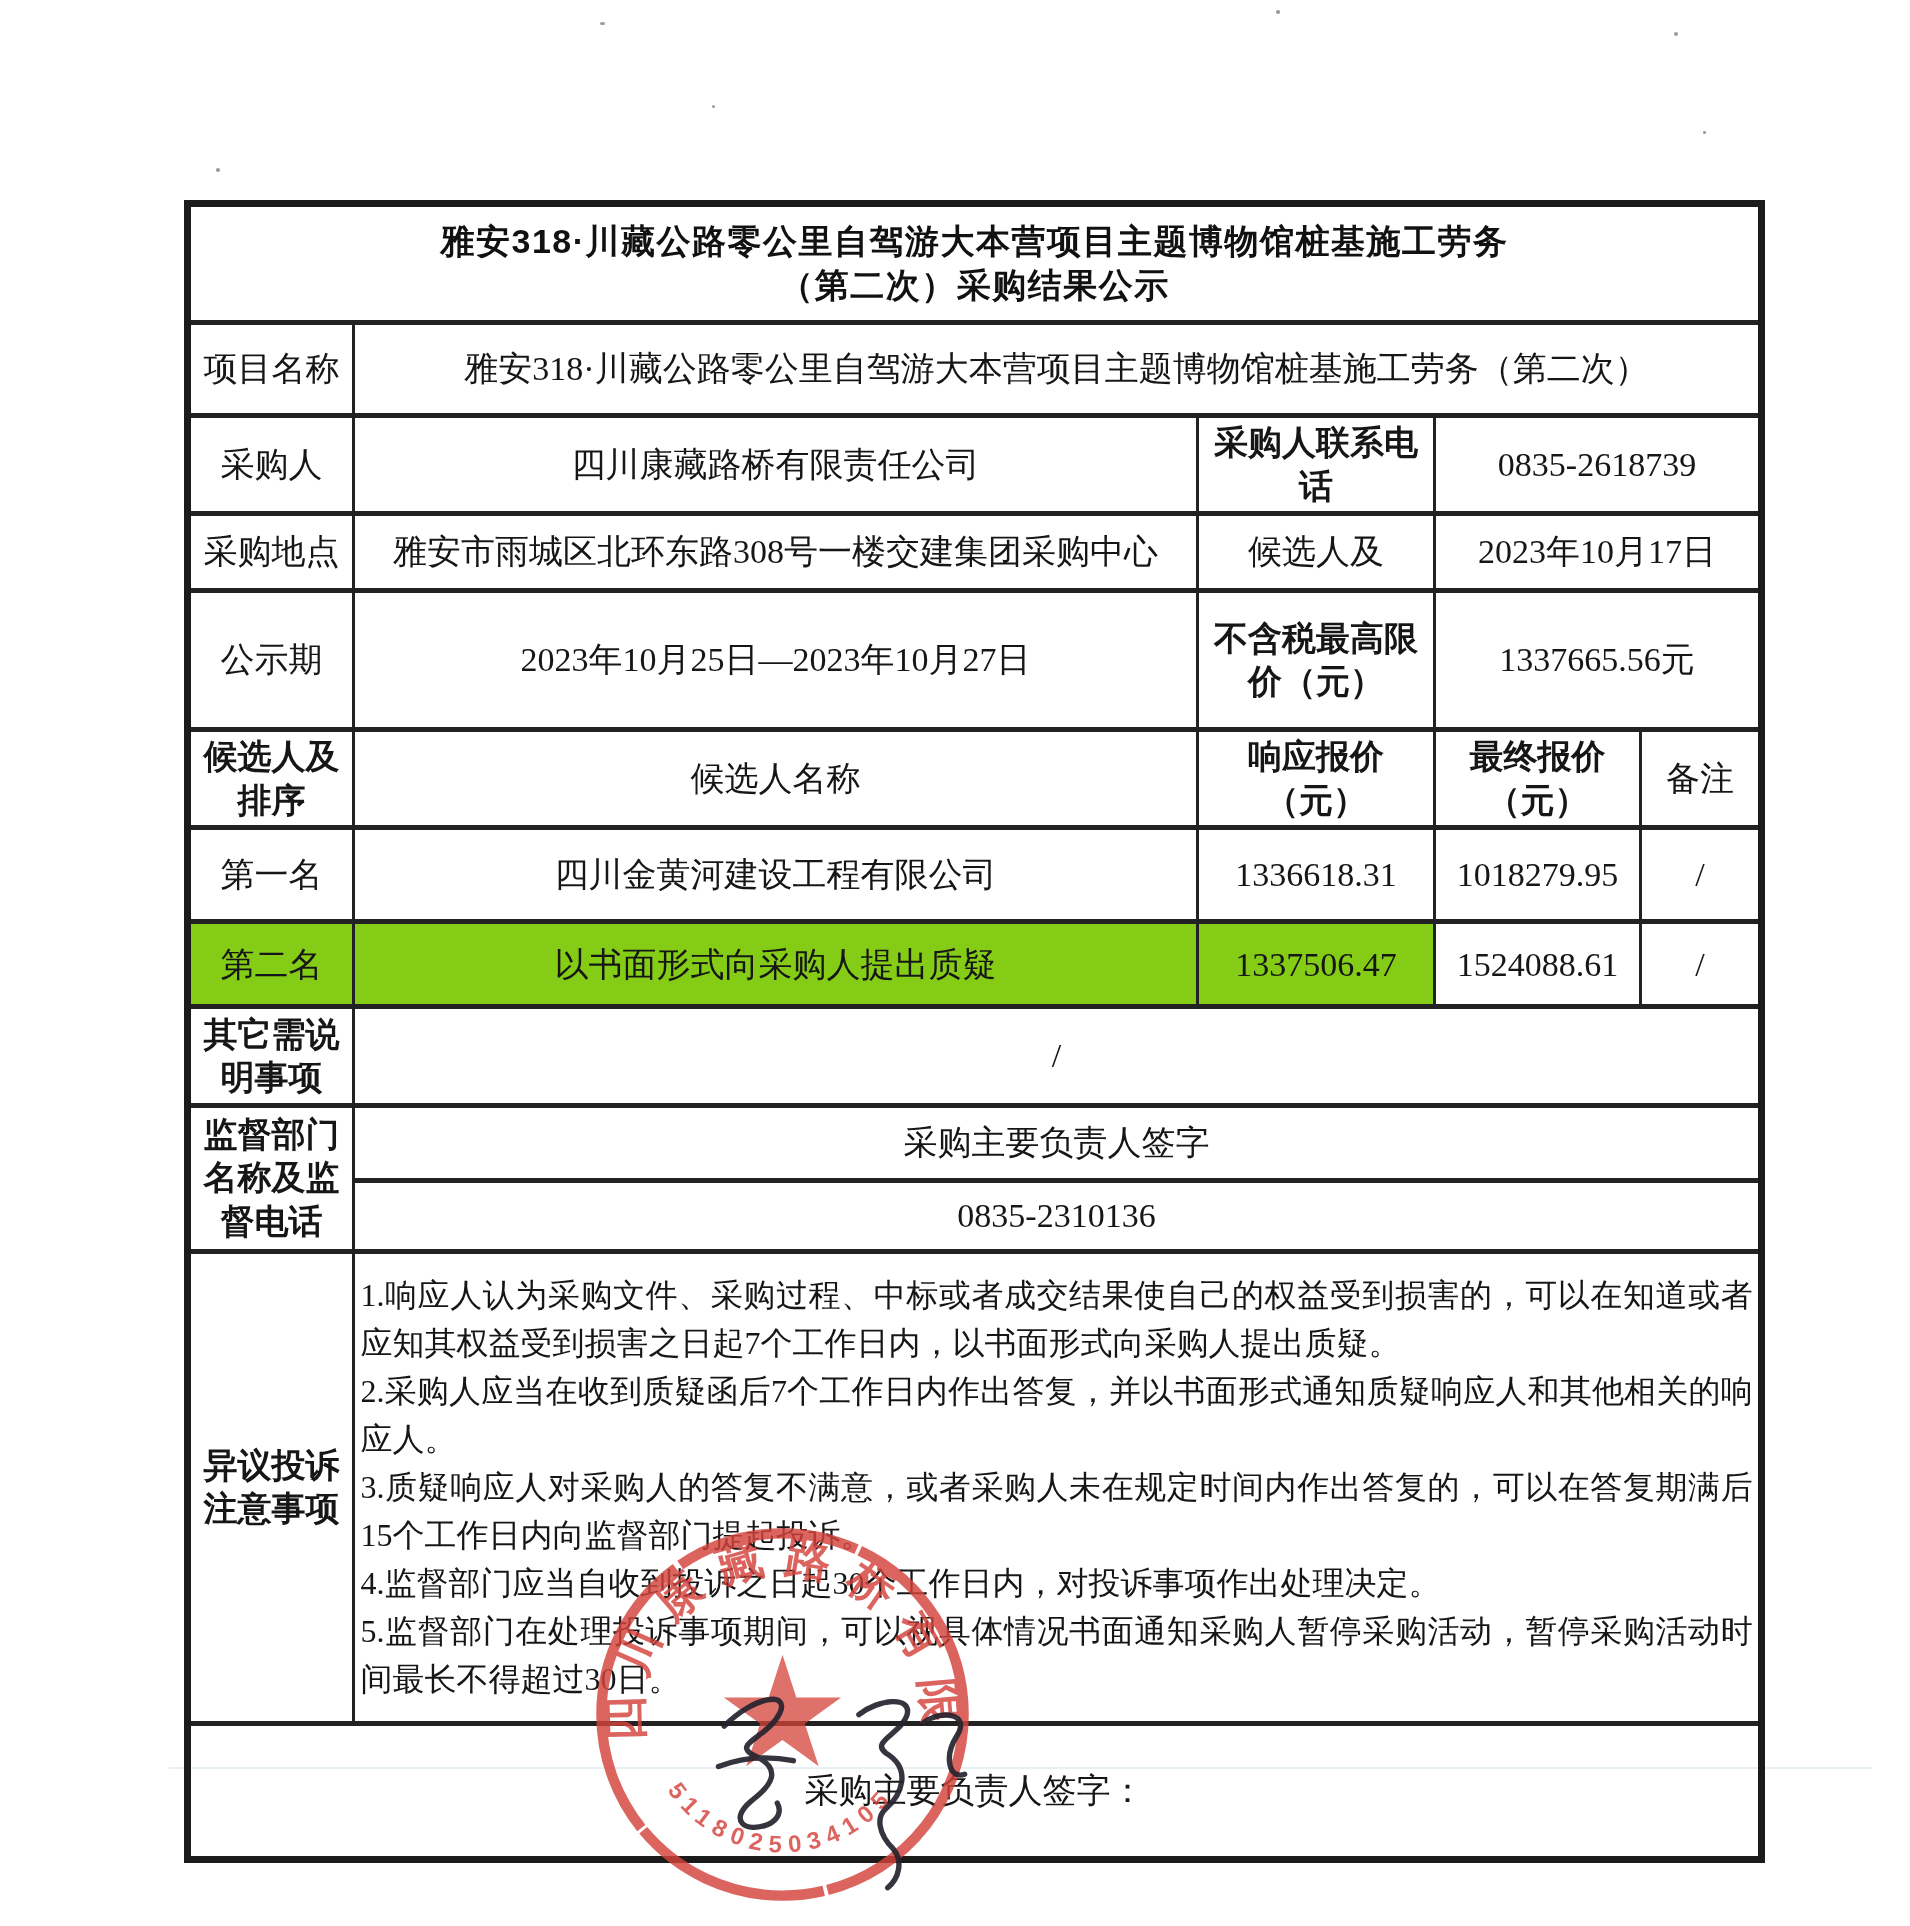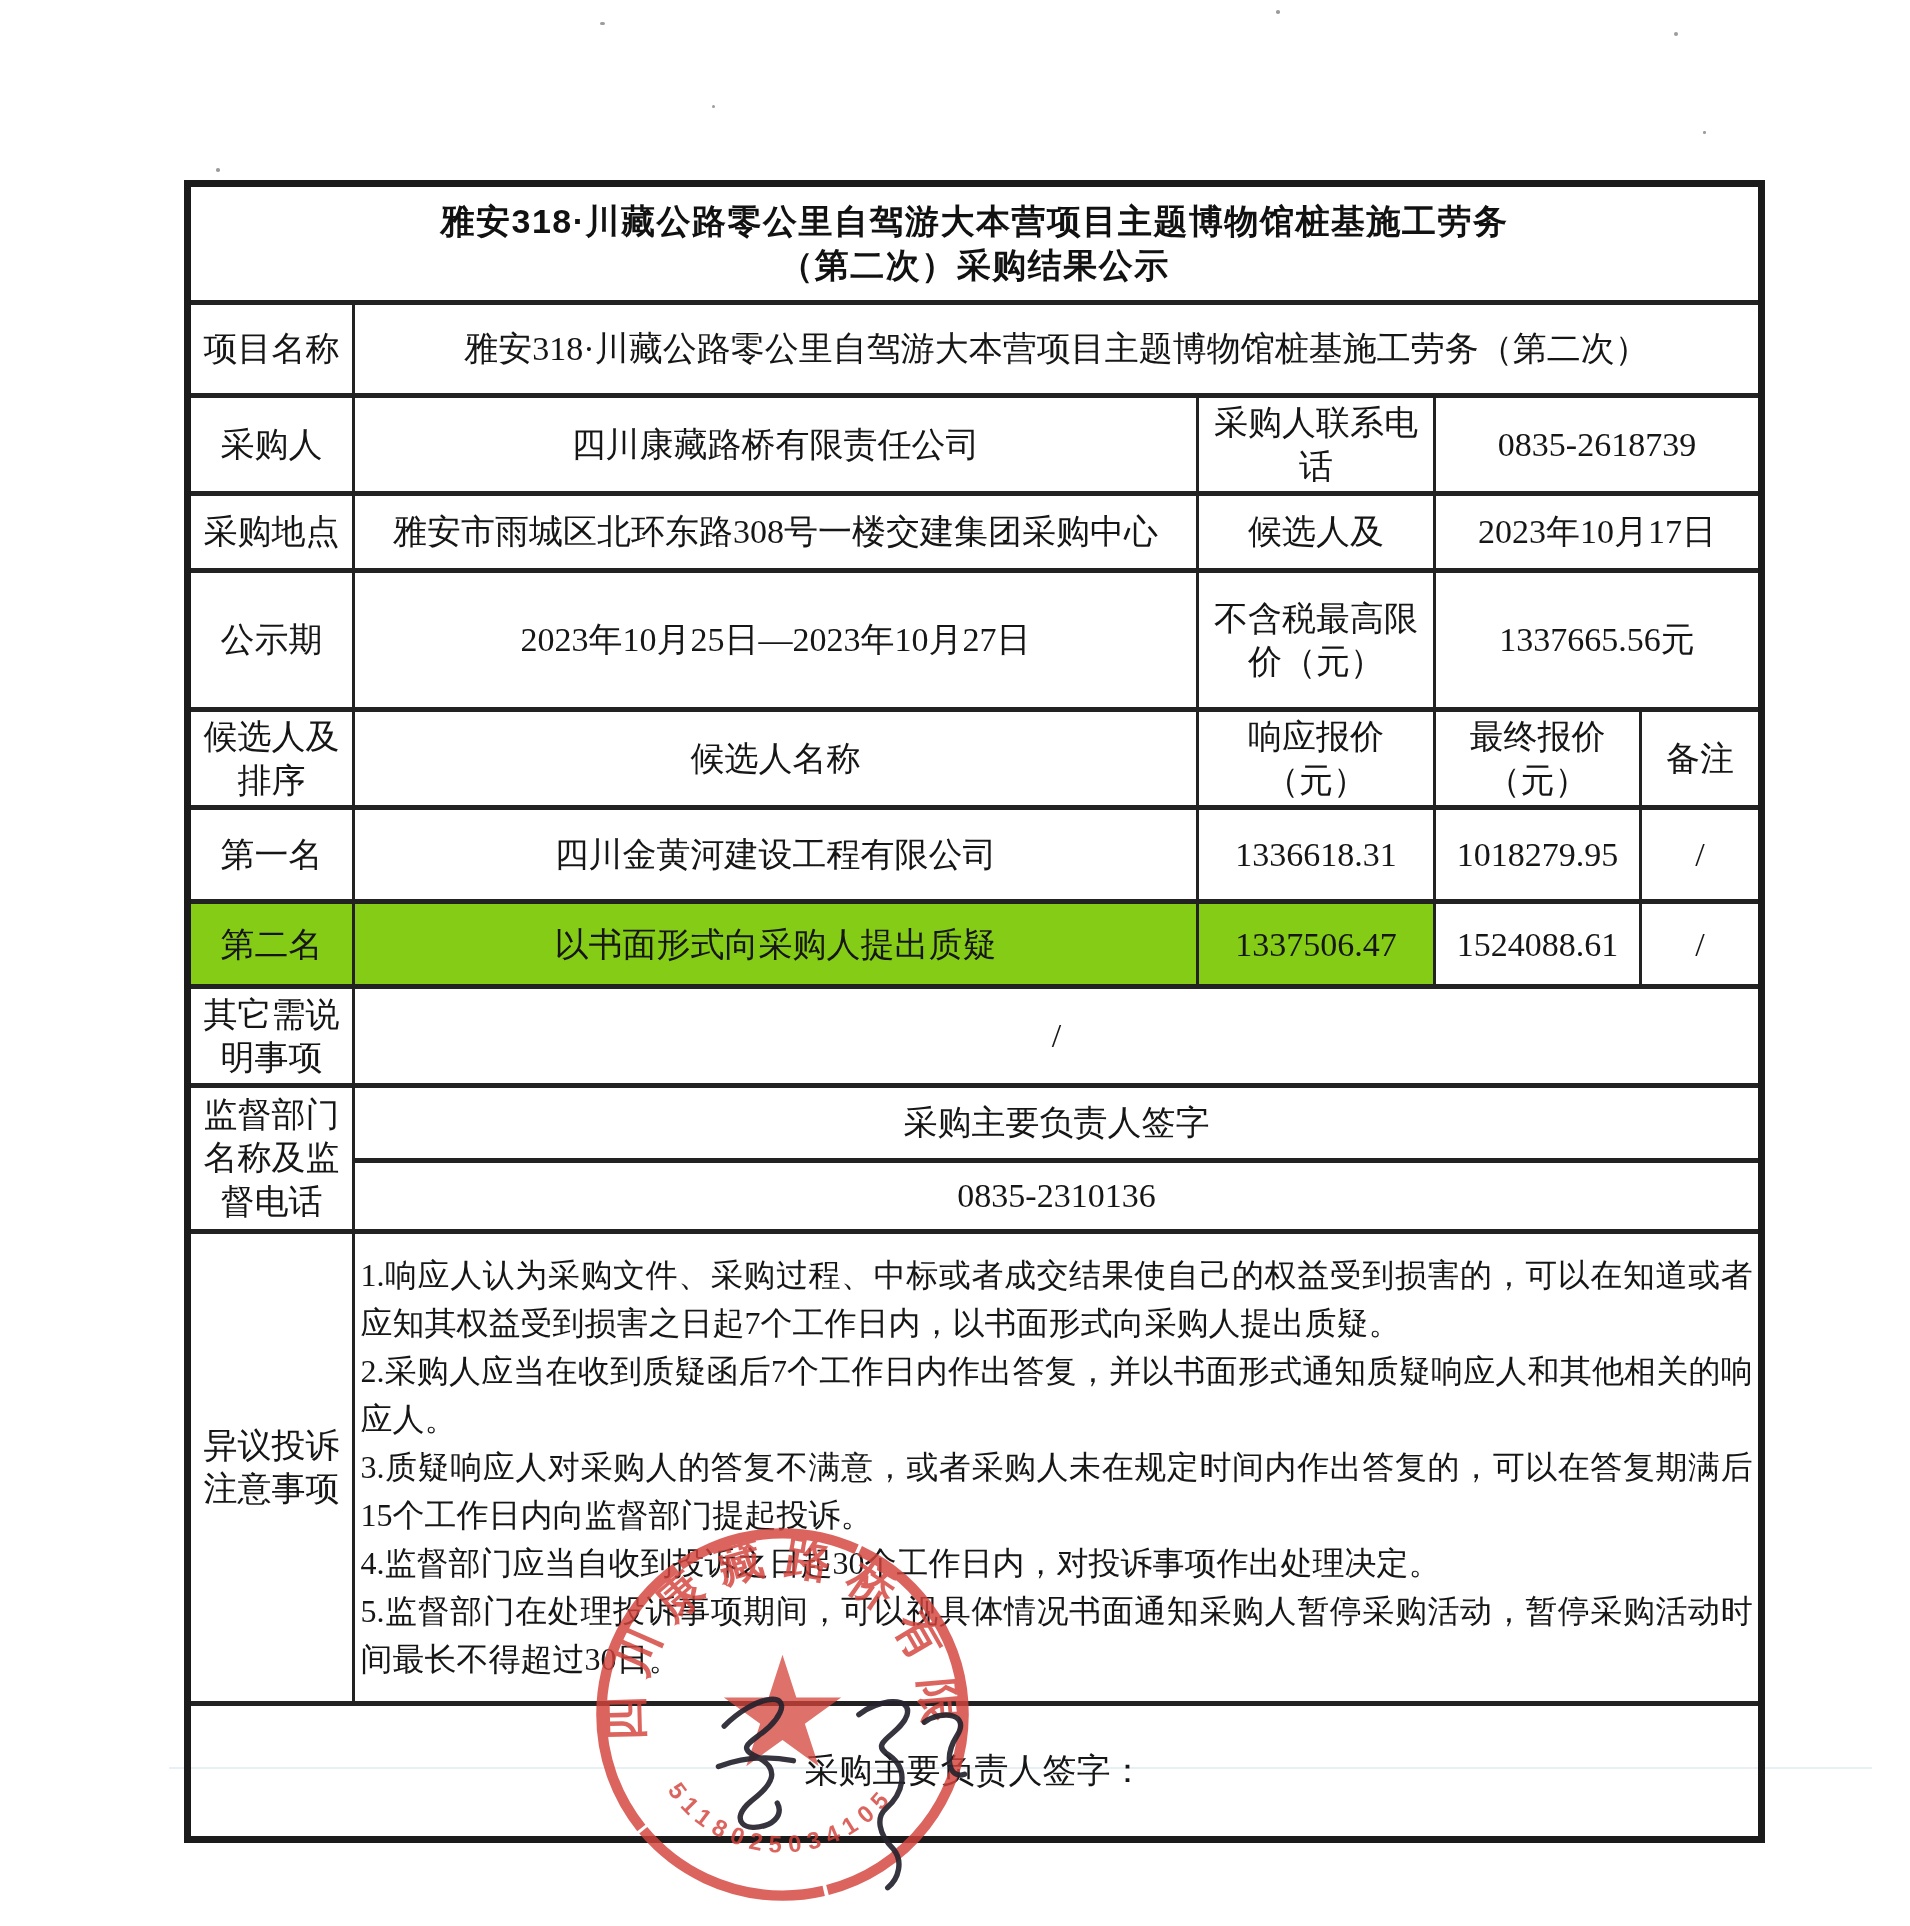--- a/index.html
+++ b/index.html
@@ -8,21 +8,21 @@
     width:1911px;
     height:2702px;
     background:#ffffff;
     overflow:hidden;
     font-family:"Liberation Serif","DejaVu Serif",serif;
     color:#161616;
   }
   table.doc{
     position:absolute;
     left:184px;
-    top:180px;
+    top:200px;
     width:1575px;
     border-collapse:collapse;
     table-layout:fixed;
     border:7.7px solid #1b1b1b;
   }
   table.doc td{
     border:solid #222222;
     border-width:5.8px 3.1px;
     vertical-align:middle;
     text-align:center;
@@ -34,21 +34,21 @@
   td.title-cell{
     font-family:"Liberation Sans","DejaVu Sans",sans-serif;
     font-weight:700;
     font-size:45px;
     line-height:1.22;
     letter-spacing:1.5px;
     white-space:pre-line;
     padding:3.9px 7px;
     color:#111;
   }
-  .ml{white-space:pre-line;}
+  .ml{white-space:pre-line;font-weight:bold;}
   td.lbl{padding:3.1px 2.3px;}
   td.notes-cell{
     text-align:left;
     vertical-align:top;
     padding:27px 18.5px 10.8px 16px;
   }
   .note-item{
     font-size:32px;
     line-height:48px;
     text-align:justify;

